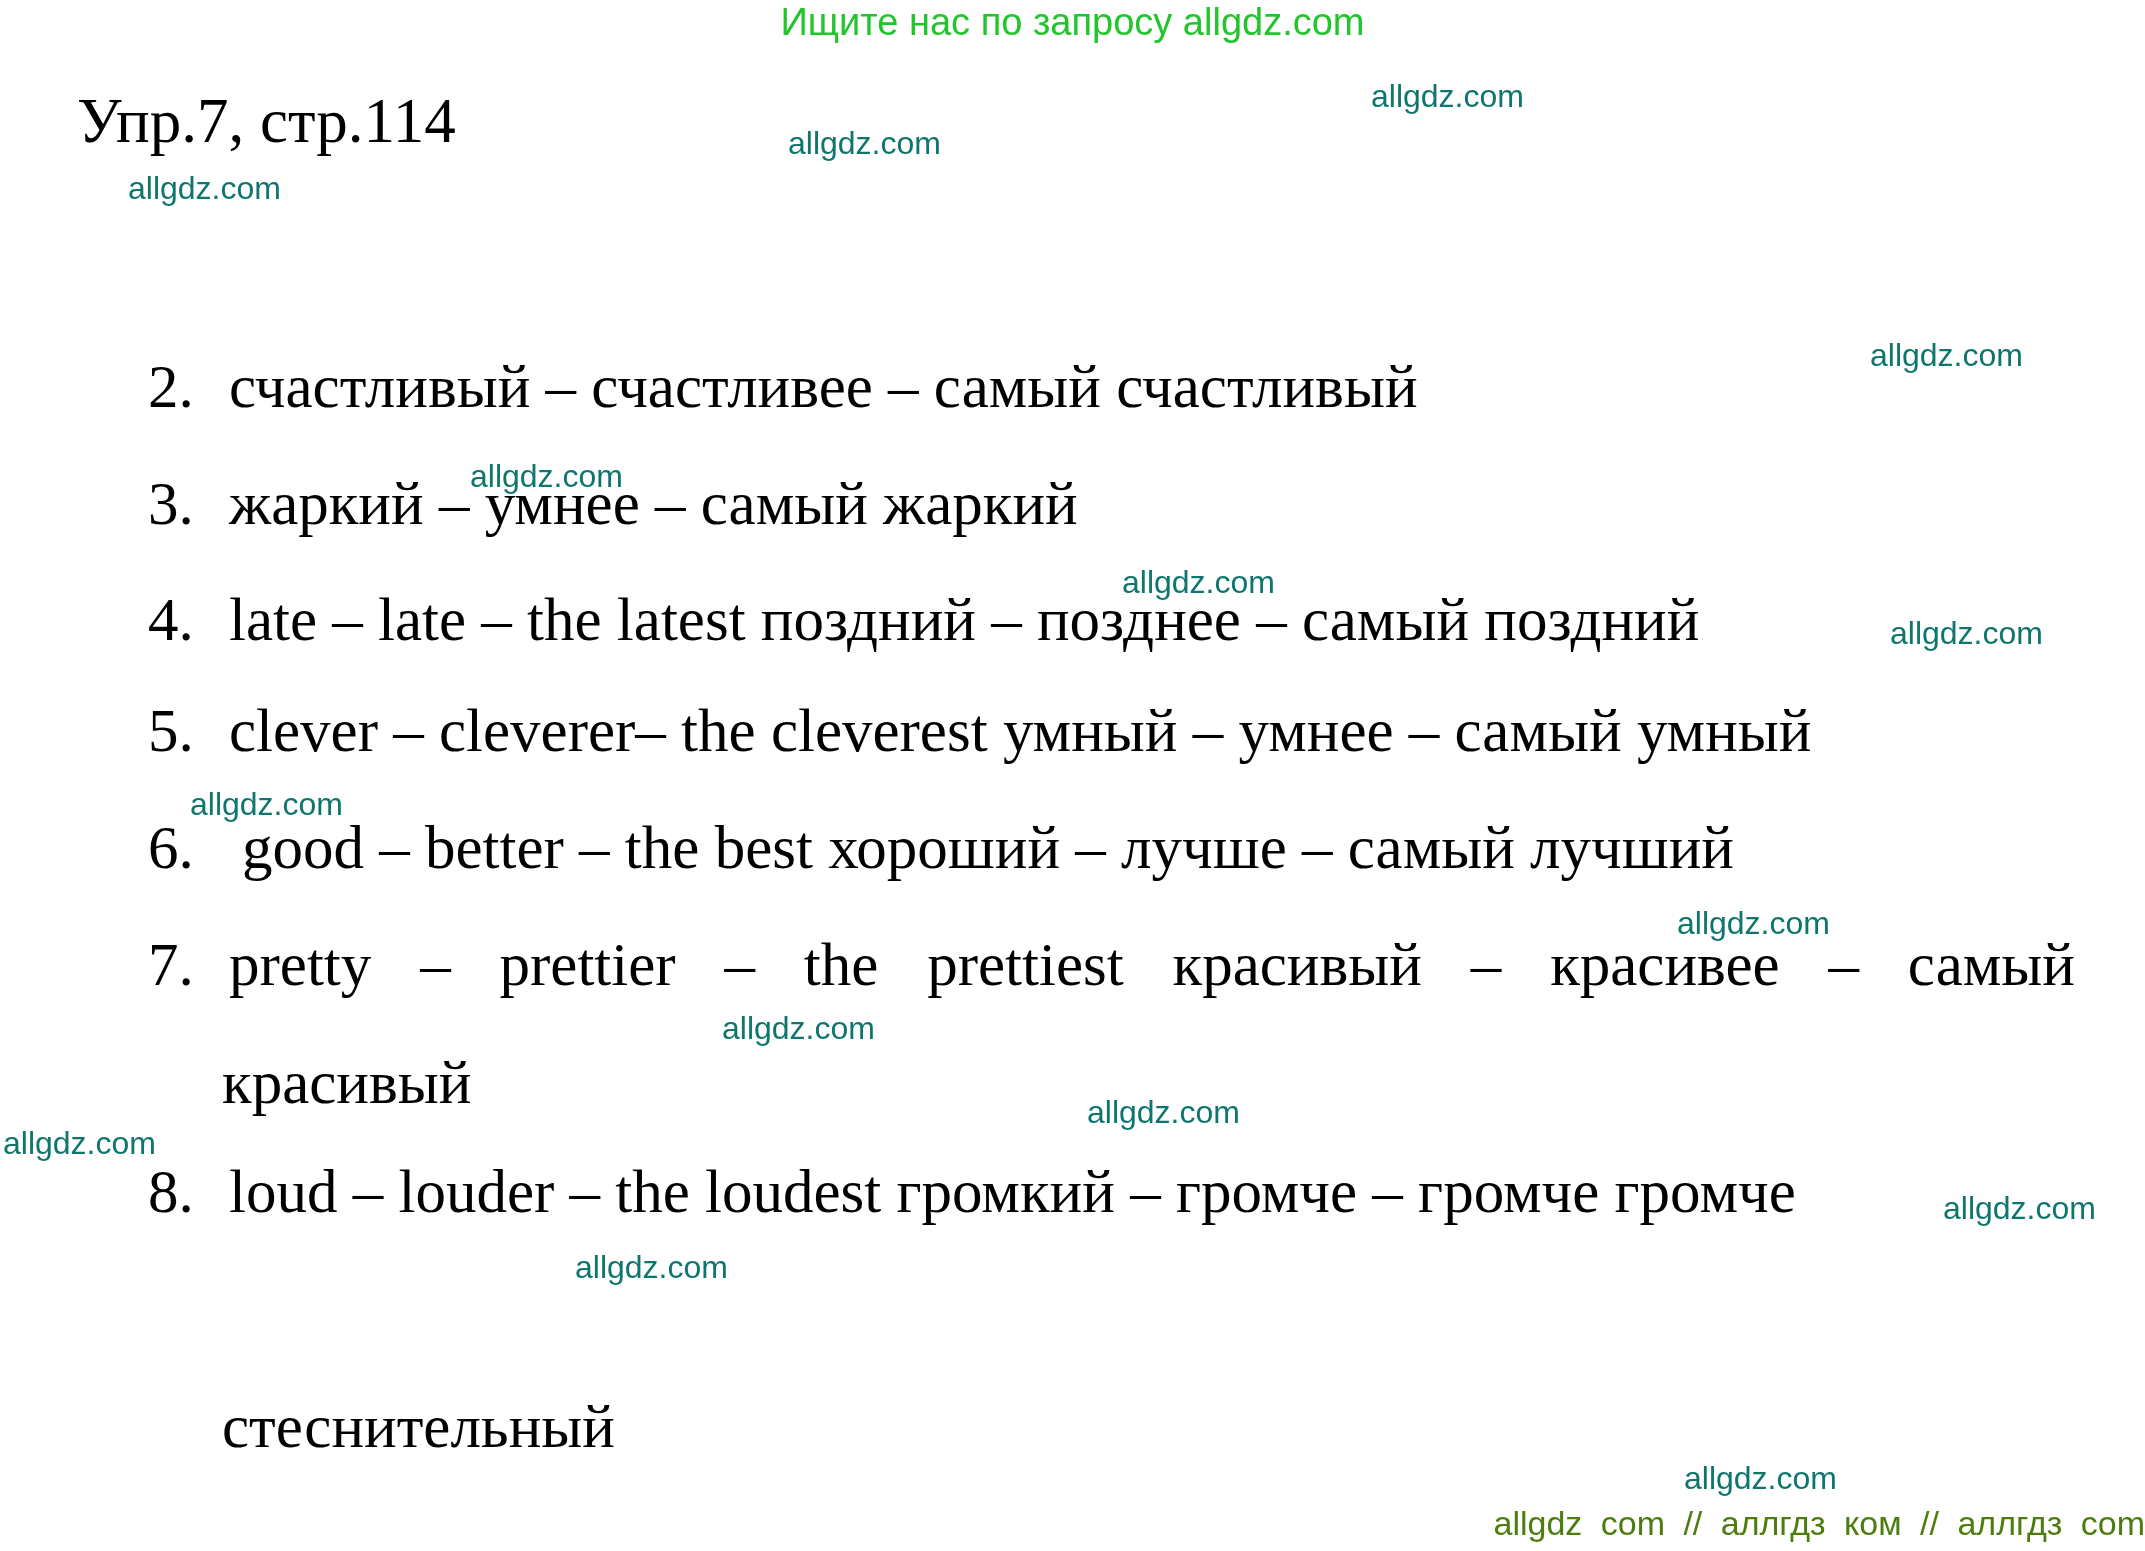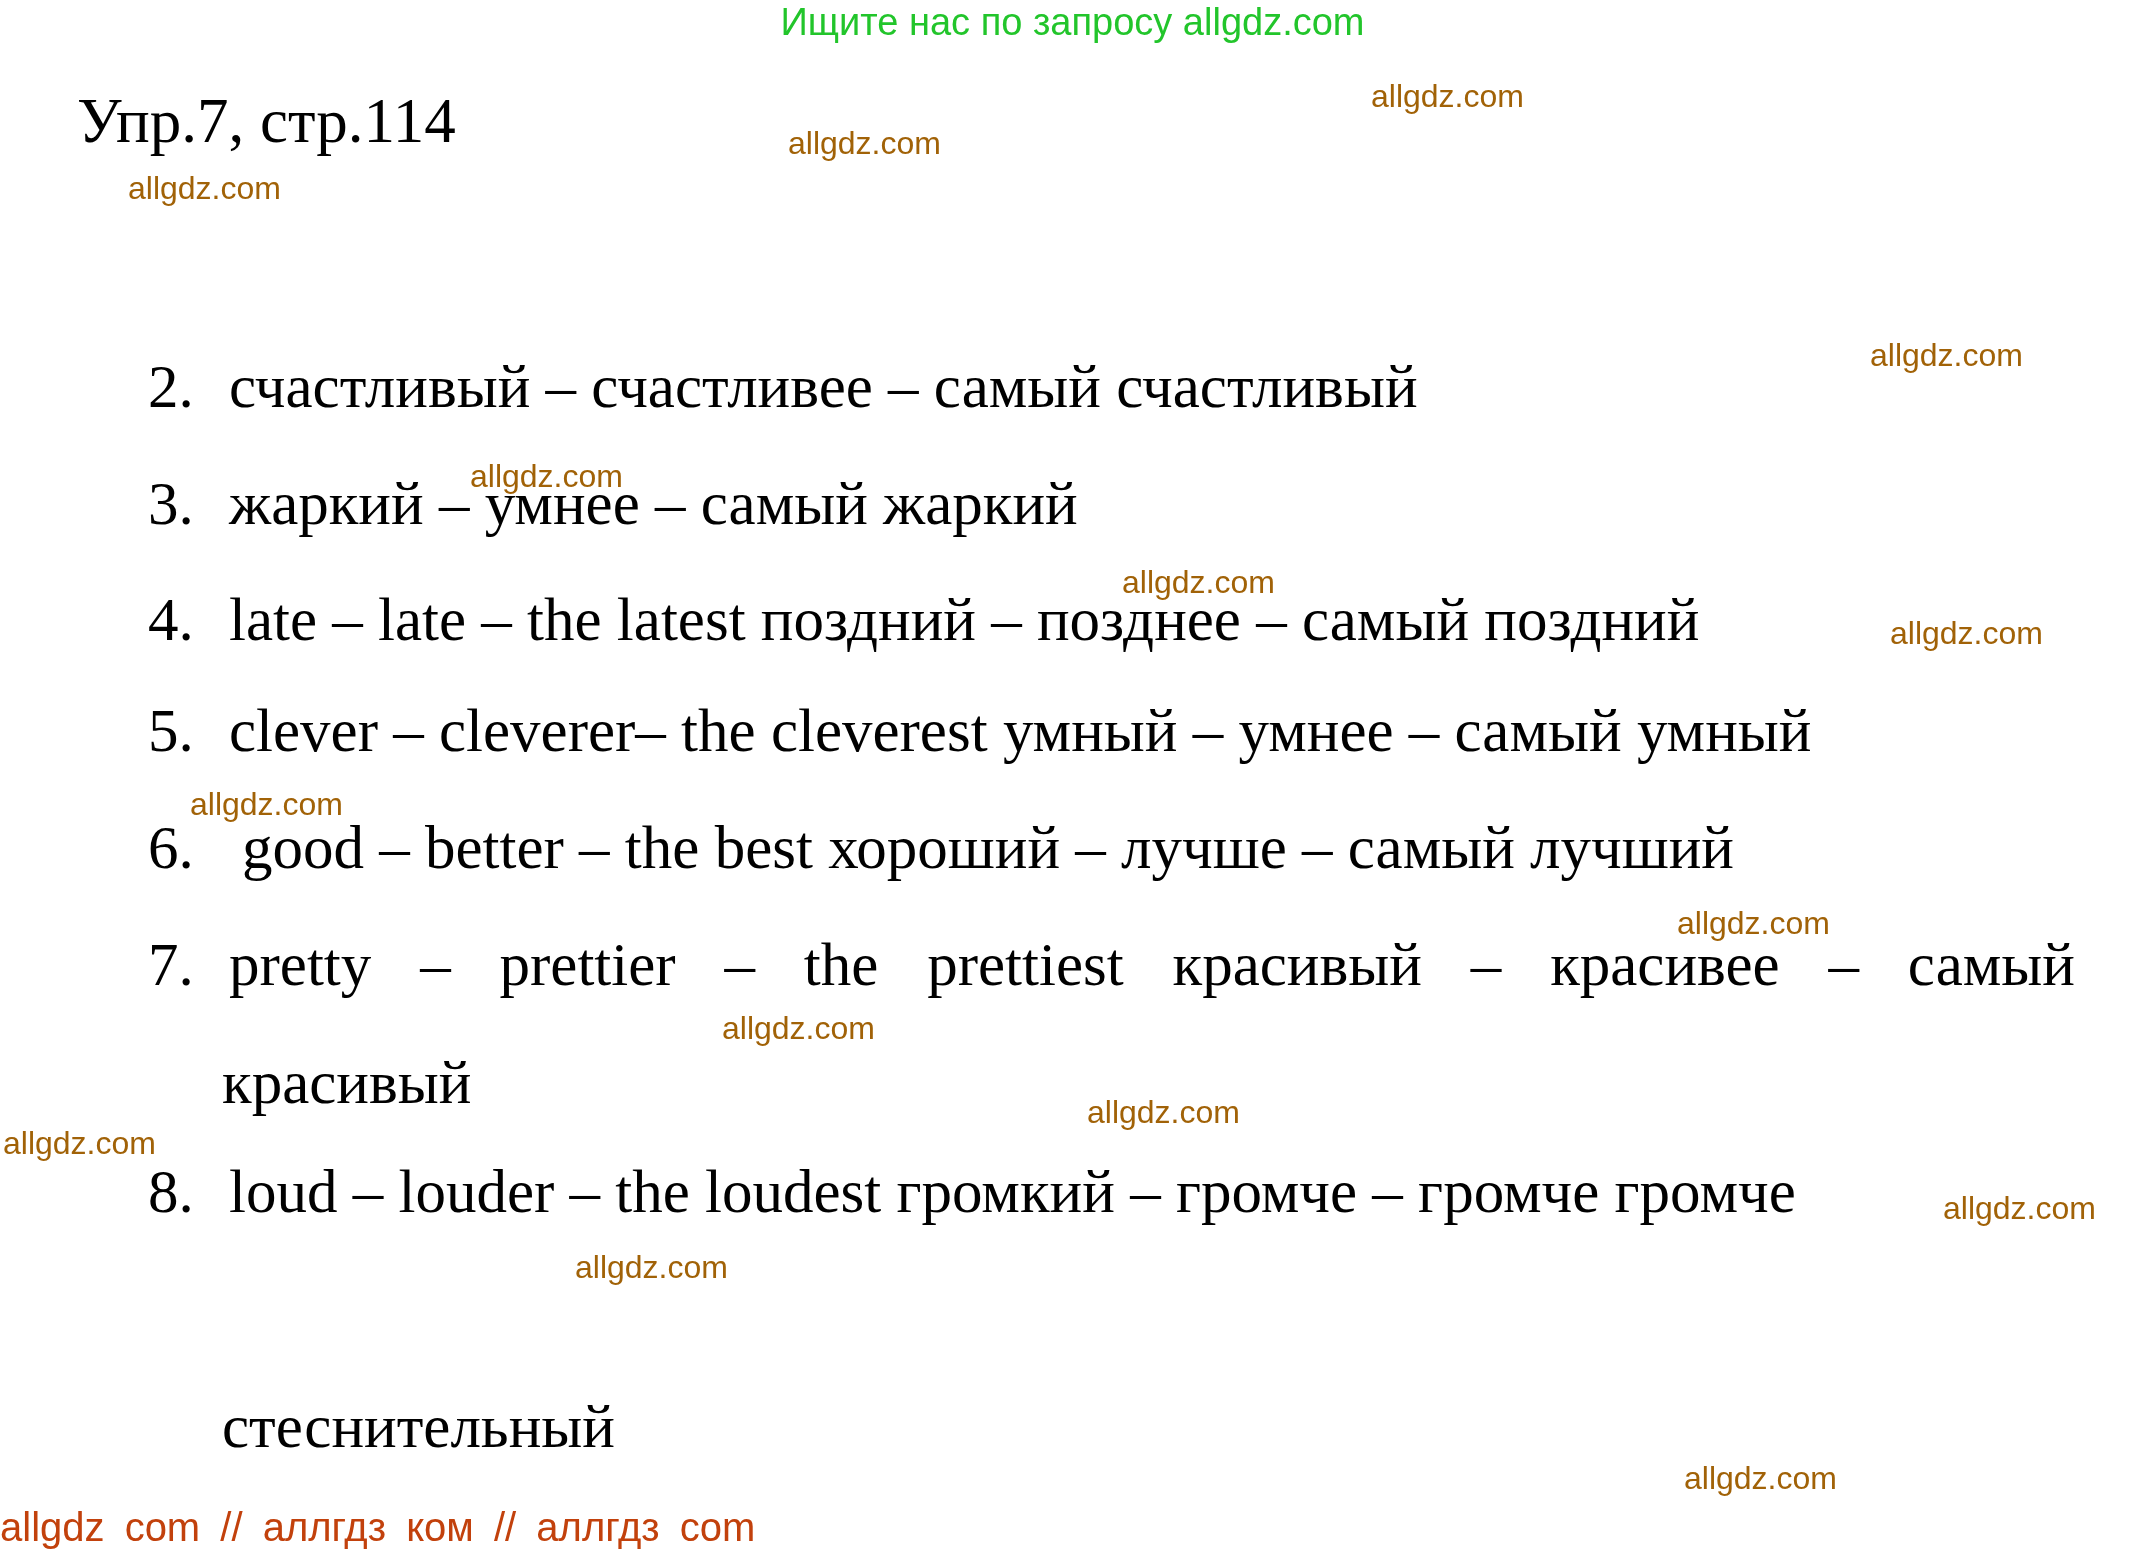--- a/index.html
+++ b/index.html
@@ -31,21 +31,21 @@
     font-size:63px;
     line-height:1;
     white-space:nowrap;
   }
   
   .wm{
     position:absolute;
     font-family:"Liberation Sans", sans-serif;
     font-size:32px;
     line-height:1;
-    color:#a16207;
+    color:#0f766e;
     white-space:nowrap;
   }
   
   .line{
     position:absolute;
     left:148px;
     font-size:61px;
     line-height:1;
     white-space:nowrap;
   }
@@ -59,25 +59,25 @@
     white-space:normal;
     text-align:justify;
     text-align-last:justify;
   }
   .line.wrap{ left:222px; }
   
   .footer{
     position:absolute;
     left:0; top:1503px;
     width:100%;
-    text-align:left;
+    text-align:right;
     font-family:"Liberation Sans", sans-serif;
-    font-size:40px;
+    font-size:34px;
     line-height:1.2;
-    color:#c2410c;
+    color:#4d7c0f;
     word-spacing:9px;
     white-space:nowrap;
   }
 </style>
 </head>
 <body>
 
 <div class="page">
 
   <div class="banner">Ищите нас по запросу allgdz.com</div>

